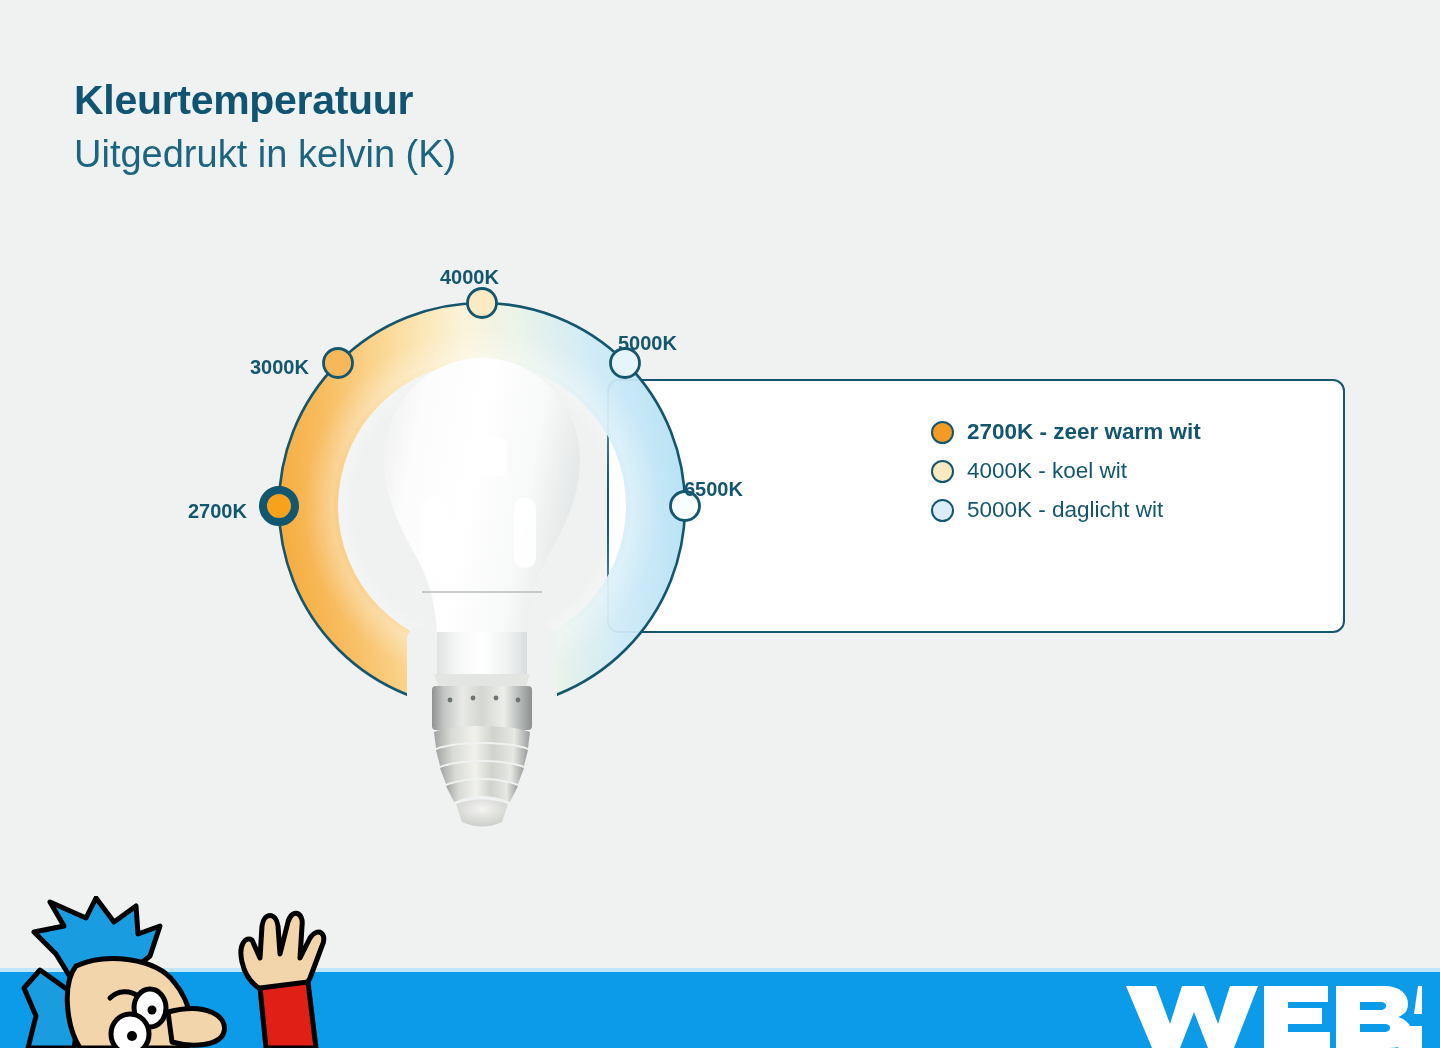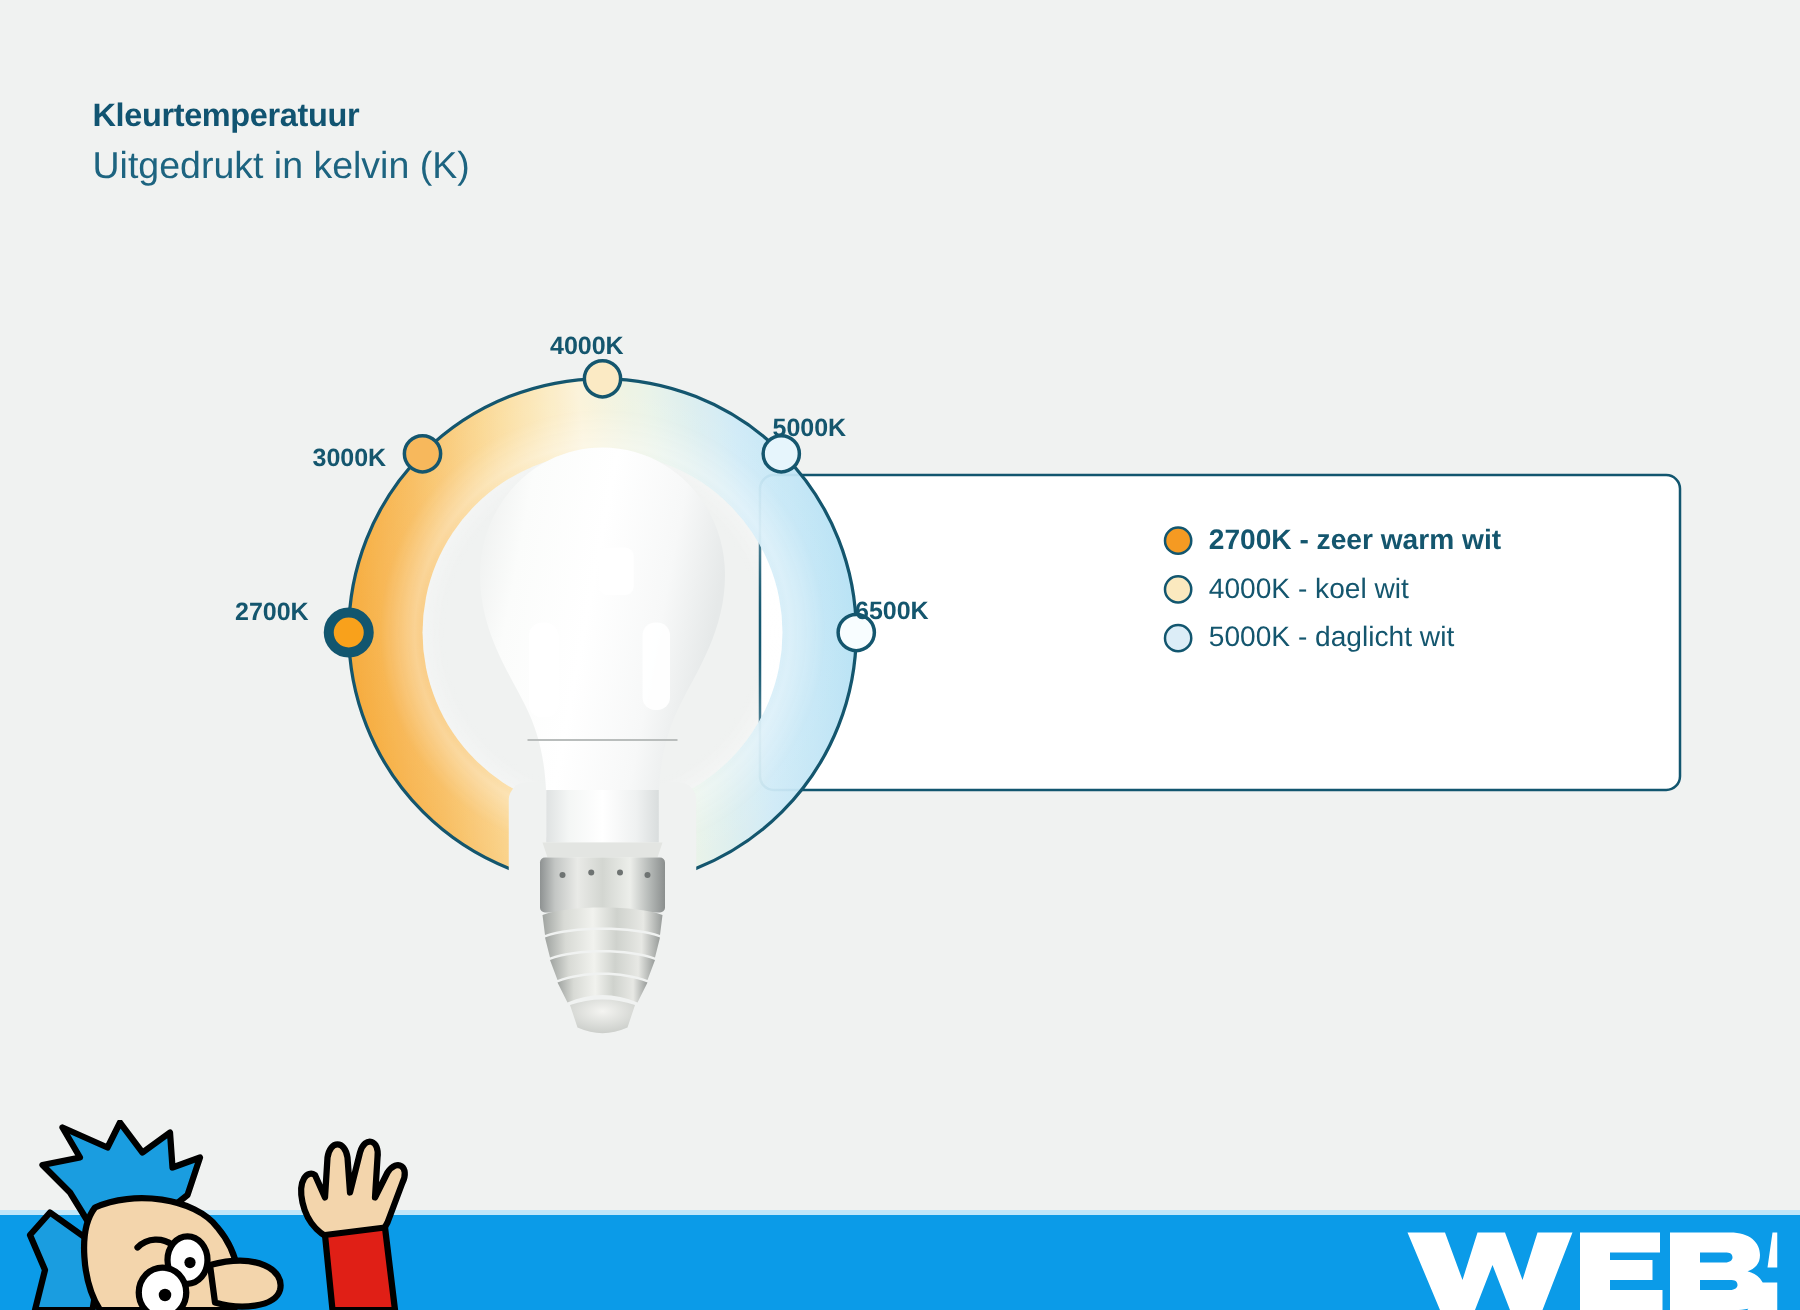--- a/index.html
+++ b/index.html
@@ -21,29 +21,29 @@
   }
 
   
   .header {
     position: absolute;
     left: 74px;
     top: 78px;
     width: 700px;
   }
   .title {
-    font-size: 26px;
+    font-size: 41px;
     font-weight: bold;
     color: #115471;
     letter-spacing: -0.3px;
     line-height: 1.12;
     margin: 0;
   }
   .subtitle {
-    font-size: 30px;
+    font-size: 38px;
     font-weight: normal;
     color: #1d6480;
     line-height: 1.2;
     margin: 8px 0 0 0;
   }
 
   
   .stage {
     position: absolute;
     left: 0;
@@ -132,21 +132,21 @@
 
   
   .tick-label {
     position: absolute;
     font-size: 20px;
     font-weight: bold;
     color: #14566e;
     white-space: nowrap;
     z-index: 8;
   }
-  .tick-2700 { left: 188px; top: 479px; }
+  .tick-2700 { left: 188px; top: 500px; }
   .tick-3000 { left: 250px; top: 356px; }
   .tick-4000 { left: 440px; top: 266px; }
   .tick-5000 { left: 618px; top: 332px; }
   .tick-6500 { left: 684px; top: 478px; }
 
   
   .footer {
     position: absolute;
     left: 0;
     top: 972px;

